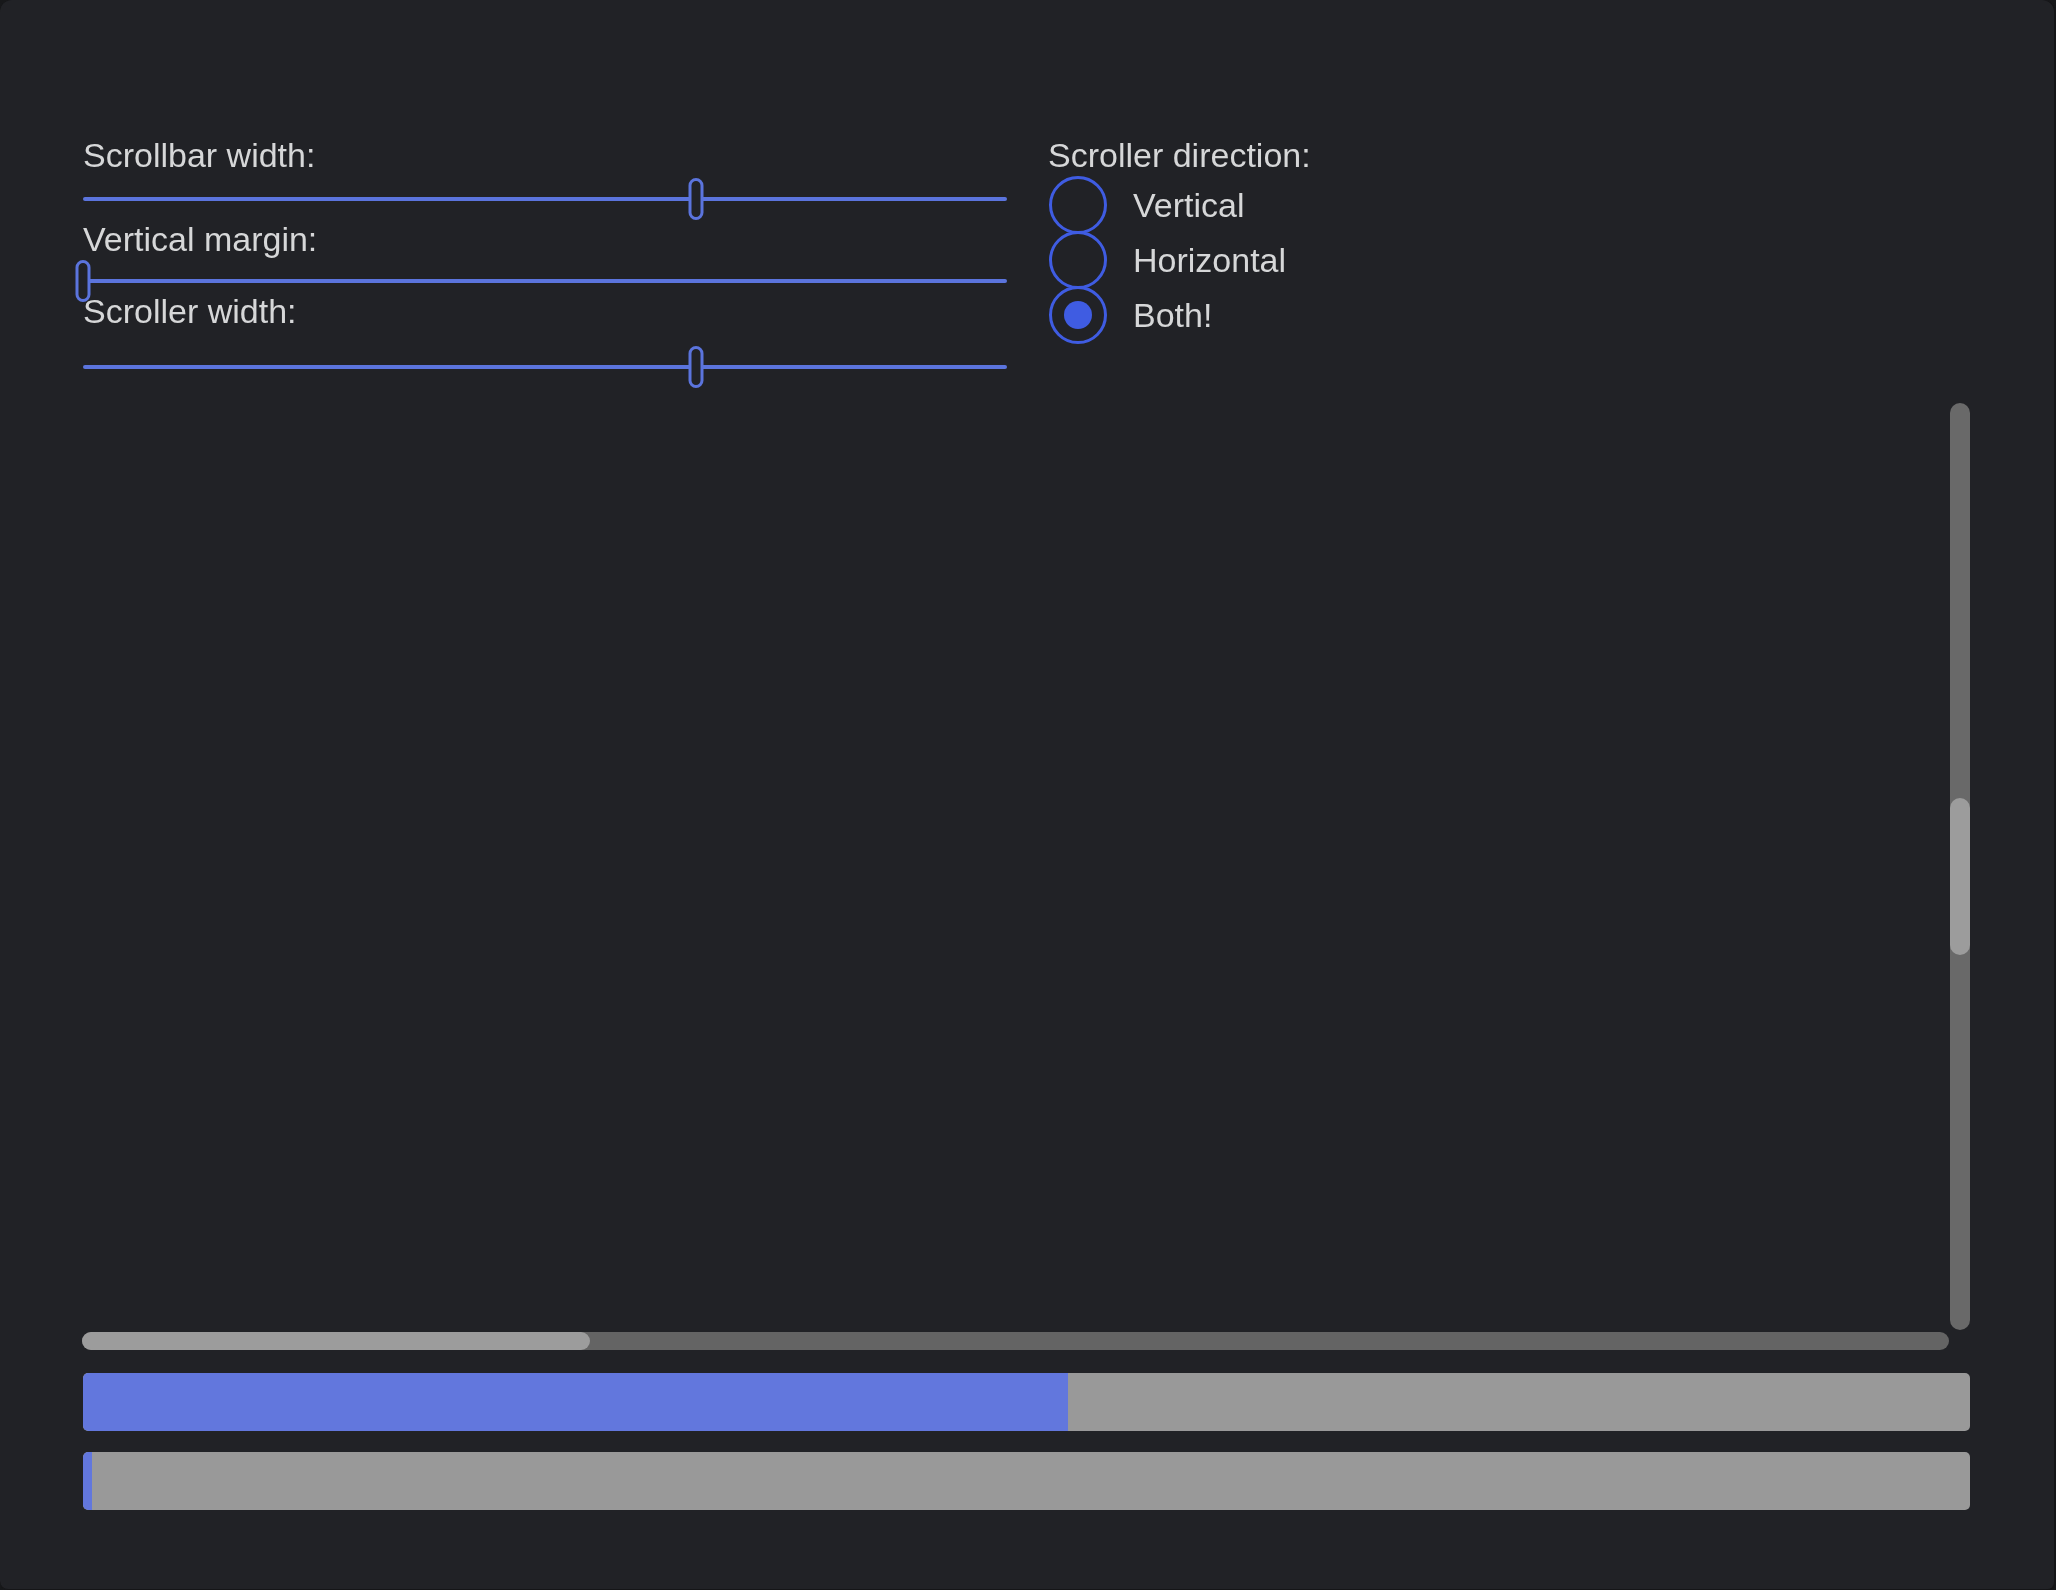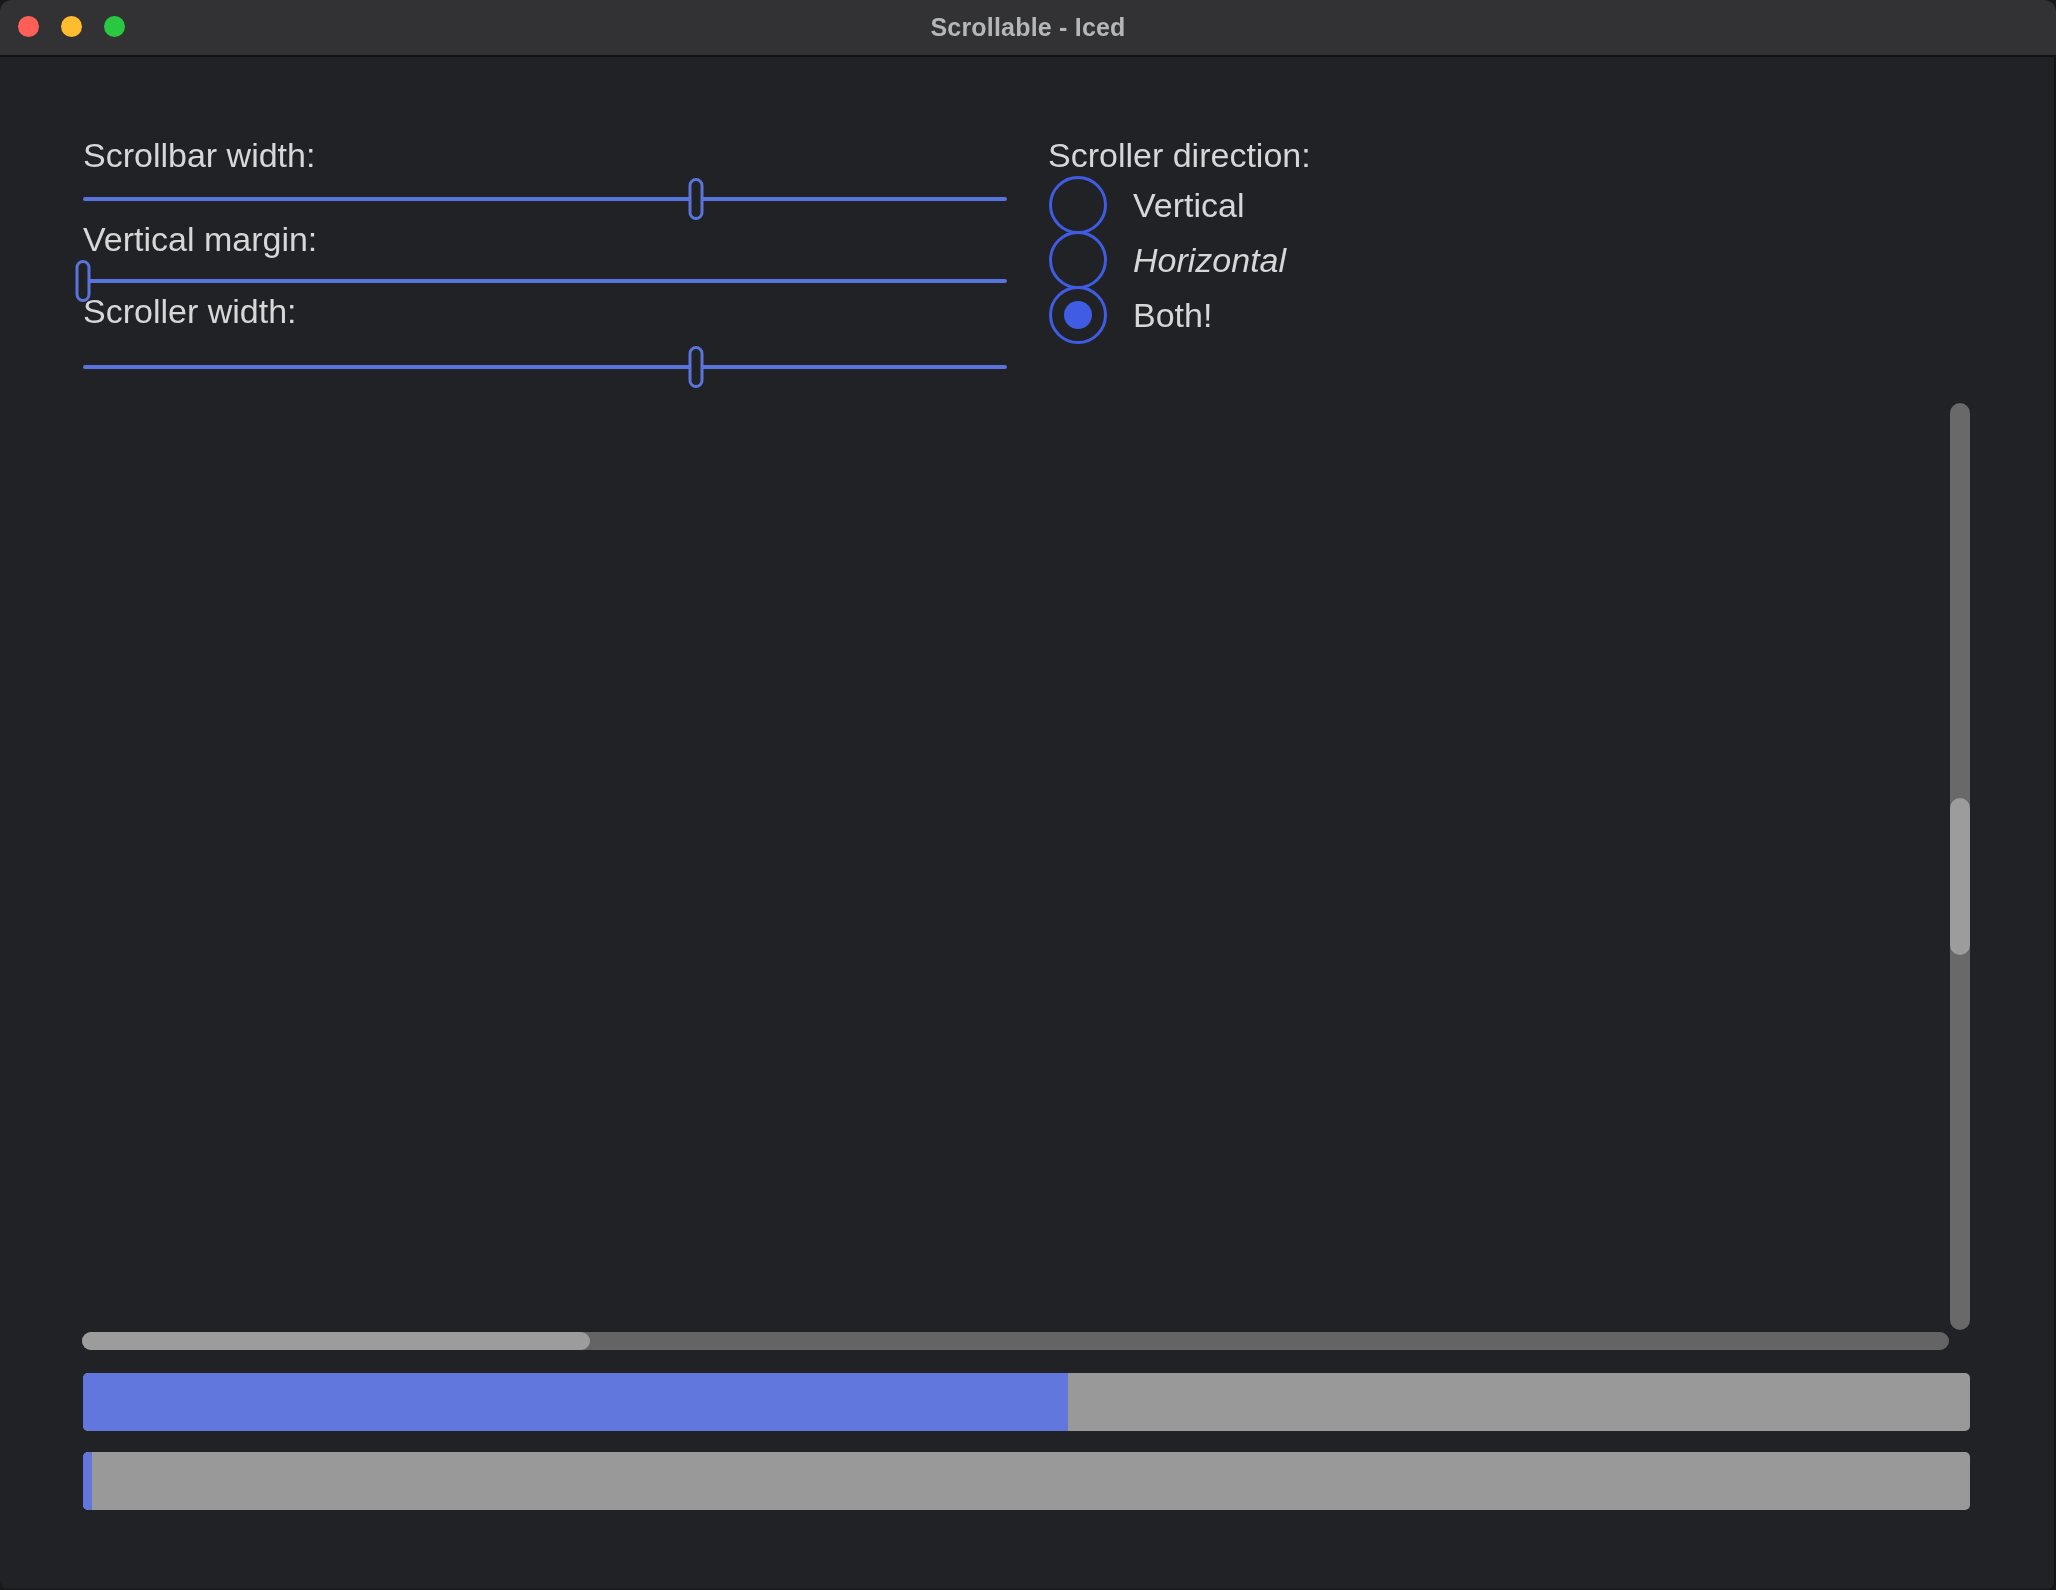--- a/index.html
+++ b/index.html
@@ -34,21 +34,21 @@
   .slider1{top:178px;} .slider2{top:260px;} .slider3{top:346px;}
   
   .radio-row{position:absolute;left:1049px;height:58px;display:flex;
     align-items:center;gap:26px;}
   .radio-circle{width:52px;height:52px;box-sizing:content-box;
     border:3px solid #3f5ce2;border-radius:50%;
     display:flex;align-items:center;justify-content:center;flex:0 0 auto;}
   .radio-dot{width:28px;height:28px;border-radius:50%;background:transparent;}
   .radio-row.selected .radio-dot{background:#3f5ce2;}
   .radio-label{font-size:34px;color:#d6d7d8;}
-  .r1{top:176px;text-align:right;} .r2{top:231px;font-style:italic;} .r3{top:286px;justify-content:space-between;}
+  .r1{top:176px;text-align:right;} .r2{top:231px;} .r3{top:286px;justify-content:space-between;}
   
   .btn{position:absolute;left:142px;top:741px;width:240px;height:77px;
     background:#4559d5;border-radius:6px;border:none;
     display:flex;align-items:center;justify-content:center;
     font-size:34px;color:#ffffff;font-family:inherit;cursor:pointer;}
   .status{position:absolute;left:464px;top:762px;font-size:34px;color:#d6d7d8;}
   
   .vrail{position:absolute;left:1950px;top:403px;width:20px;height:927px;
     background:#696969;border-radius:10px;}
   .vthumb{position:absolute;left:0;width:100%;background:#9c9c9c;border-radius:10px;}
@@ -59,28 +59,20 @@
   .progress{position:absolute;left:83px;width:1887px;height:58px;
     background:#999999;border-radius:5px;overflow:hidden;}
   .p1{top:1373px;} .p2{top:1452px;}
   .progress-fill{height:100%;background:#6277dd;border-radius:5px 0 0 5px;}
 </style>
 </head>
 <body>
 
 <div class="window">
 
-  <div class="titlebar">
-    <div class="traffic">
-      <span class="light red"></span>
-      <span class="light yellow"></span>
-      <span class="light green"></span>
-    </div>
-    <span class="title">Scrollable - Iced</span>
-  </div>
 
   <div class="lbl" style="left:83px;top:136px">Scrollbar width:</div>
   <div class="slider slider1">
     <div class="slider-track"></div>
     <div class="slider-handle" style="left: 66.3%;"></div>
   </div>
 
   <div class="lbl" style="left:83px;top:220px">Vertical margin:</div>
   <div class="slider slider2">
     <div class="slider-track"></div>

